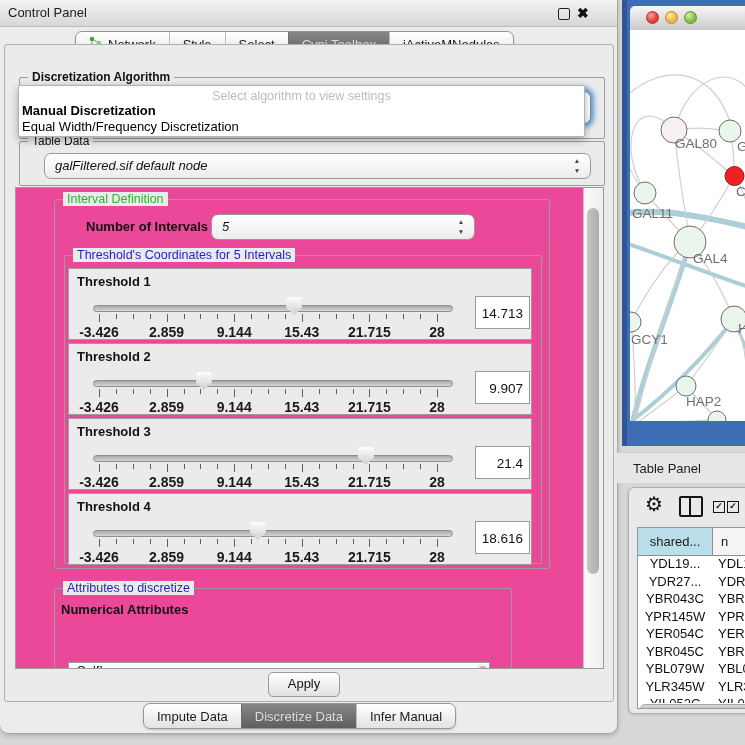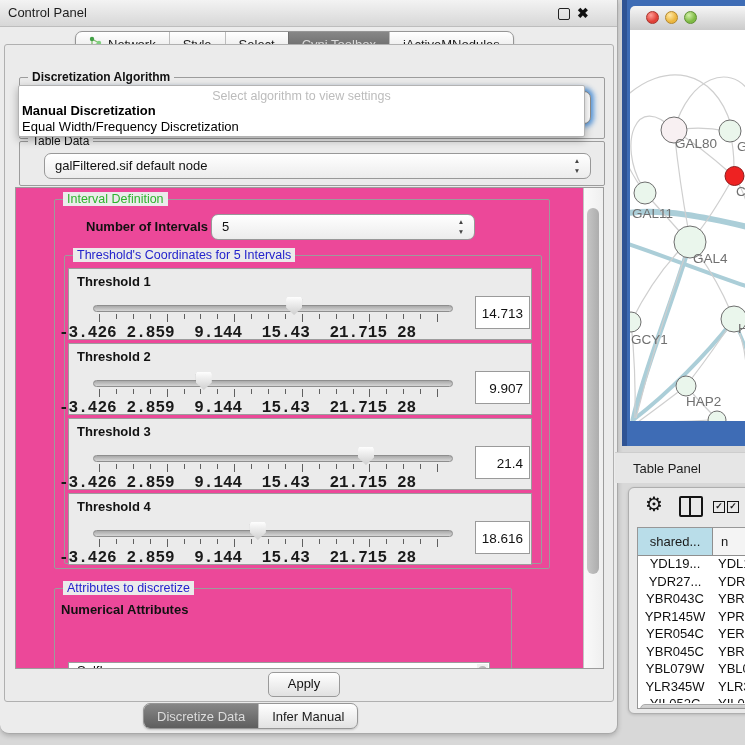--- a/index.html
+++ b/index.html
@@ -29,21 +29,21 @@
   #content-pane{position:absolute;left:4px;top:44px;width:608px;height:656px;
     background:#ebebeb;border:1px solid #b0b0b0;border-radius:3px;}
 
   .groupbox{position:absolute;border:1px solid #9c9c9c;border-radius:2px;}
   .grouplabel{position:absolute;top:-8px;left:8px;background:#ebebeb;padding:0 4px;font-size:12px;color:#111;white-space:nowrap;}
   .grouplabel.bold{font-weight:bold;}
   .grouplabel.green{color:#2db32d;font-size:12.5px;}
   .grouplabel.blue{color:#2323cc;font-size:12.5px;}
 
   .combo{position:absolute;background:linear-gradient(#ffffff,#ececec);border:1px solid #989898;
-    border-radius:7px;font-size:13px;color:#111;}
+    border-radius:7px;font-size:13px;color:#111;font-style:italic;}
   .combo .val{position:absolute;left:10px;top:0;line-height:24px;white-space:nowrap;}
   .combo .arrows{position:absolute;right:8px;top:2px;width:10px;font-size:6.5px;line-height:10px;color:#444;text-align:center;}
 
   
   #algo-combo-behind{position:absolute;left:30px;top:90px;width:554px;height:31px;border-radius:7px;
     background:#fff;border:1px solid #8a8a8a;box-shadow:0 0 5px 2.5px rgba(74,144,217,.9);z-index:4;}
   #algo-popup{position:absolute;left:13px;top:84px;width:565px;height:50px;background:#fff;
     border:1px solid #b3b3b3;border-radius:2px;box-shadow:0 3px 9px rgba(0,0,0,.3);z-index:20;}
   #algo-popup .hint{position:absolute;left:0;right:0;top:3px;text-align:center;color:#bcbcbc;font-size:12.5px;}
   #algo-popup .opt1{position:absolute;left:3px;top:17px;font-size:13px;font-weight:bold;color:#000;}
@@ -61,22 +61,22 @@
   .slider{position:absolute;left:30px;top:28px;width:338px;height:40px;}
   .slider-track{position:absolute;left:-6px;width:358px;top:8px;height:5px;border:1px solid #8e8e8e;border-radius:4px;
     background:linear-gradient(#a9a9a9,#d6d6d6);}
   .slider-thumb{position:absolute;top:0;width:16px;height:18px;
     background:linear-gradient(#fefefe,#cfcfcf);
     clip-path:polygon(8% 0%,92% 0%,100% 12%,100% 58%,50% 100%,0% 58%,0% 12%);
     filter:drop-shadow(0 0 1px #777);}
   .ticks{position:absolute;left:0;top:17px;width:338px;height:30px;}
   .tick{position:absolute;top:0;width:1px;height:5px;background:#5f5f5f;}
   .tick.major{height:8px;}
-  .tick-label{position:absolute;top:10px;width:80px;margin-left:-40px;
-    font-size:16px;font-weight:bold;color:#1a1a1a;font-family:Liberation Mono, monospace;}
+  .tick-label{position:absolute;top:10px;width:80px;margin-left:-40px;text-align:center;
+    font-size:14px;font-weight:bold;color:#1a1a1a;}
   .value-box{position:absolute;left:406px;top:27px;width:55px;height:33px;background:#fff;
     border:1px solid #9a9a9a;font-size:13.5px;color:#111;text-align:right;line-height:33px;padding-right:6px;box-sizing:border-box;}
 
   
   #attr-list{position:absolute;left:52px;top:474px;width:420px;height:48px;background:#fff;border:1px solid #9c9c9c;overflow:hidden;}
   #attr-list .item{font-size:13px;color:#111;line-height:16.5px;padding-left:8px;white-space:nowrap;}
   #attr-scroll{position:absolute;right:1px;top:1px;width:11px;height:46px;background:#f1f1f1;}
   #attr-scroll .vscroll-thumb{left:1px;top:2px;width:9px;height:30px;}
 
   .push-button{position:absolute;background:linear-gradient(#ffffff,#e1e1e1);border:1px solid #9a9a9a;border-radius:5px;
@@ -364,20 +364,23 @@
 
         <div class="vscroll-track">
           <div class="vscroll-thumb" style="top:20px;height:366px;"></div>
         </div>
       </div>
 
       <div class="push-button" style="left:263px;top:627px;width:70px;height:23px;">Apply</div>
     </div>
 
     <div class="tabstrip" style="left:143px;top:703px;">
+      <div class="tab">
+        <span>Impute Data</span>
+      </div>
       <div class="tab selected">
         <span>Discretize Data</span>
       </div>
       <div class="tab">
         <span>Infer Manual</span>
       </div>
     </div>
   </div>
 
   <div id="network-window">

